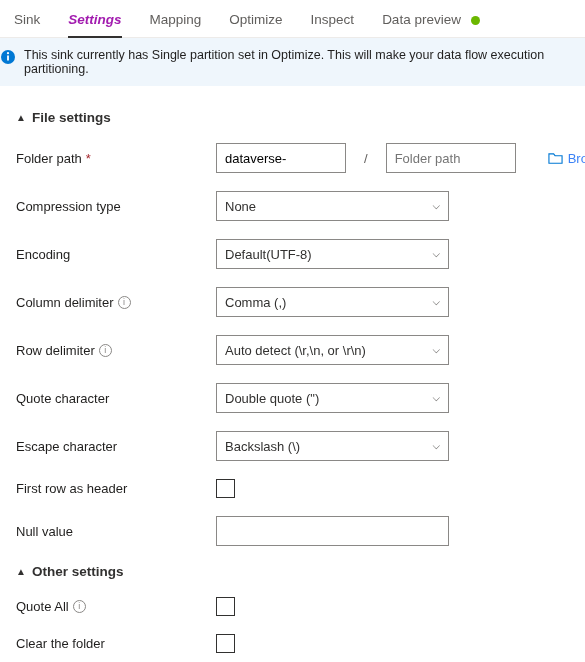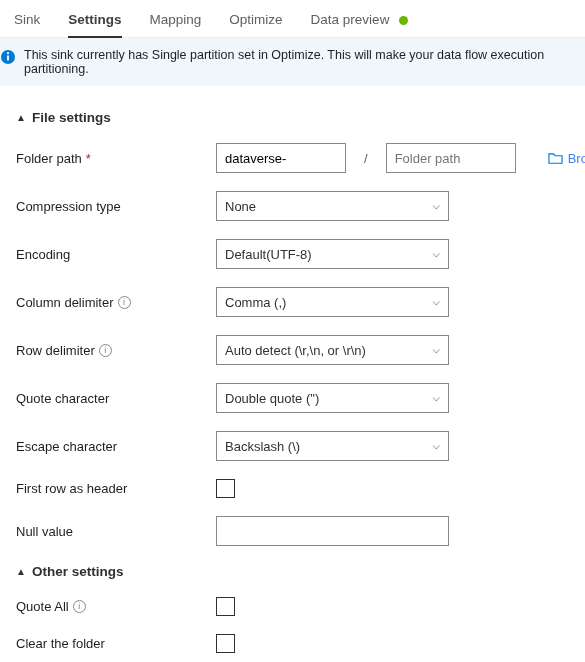--- a/index.html
+++ b/index.html
@@ -17,22 +17,23 @@
     border-bottom: 1px solid #edebe9;
   }
   .tab {
     padding: 8px 14px 10px 14px;
     cursor: pointer;
     color: #605e5c;
     font-size: 13.5px;
     position: relative;
   }
   .tab.active {
-    color: #404040;
+    color: #a21caf;
     font-weight: 600;
+    font-style: italic;
   }
   .tab.active::after {
     content: "";
     position: absolute;
     left: 14px; right: 14px; bottom: -1px;
     height: 2px;
     background: #323130;
   }
   .status-dot {
     width: 9px; height: 9px; border-radius: 50%;
@@ -147,20 +148,21 @@
   .folder-icon { width: 15px; height: 15px; }
 </style>
 </head>
 <body>
 
 <div class="tabs">
   <div class="tab">Sink</div>
   <div class="tab active">Settings</div>
   <div class="tab">Mapping</div>
   <div class="tab">Optimize</div>
+  <div class="tab">Inspect</div>
   <div class="tab">
     <span>Data preview</span>
     <span class="status-dot"></span>
   </div>
 </div>
 
 <div class="info-banner">
   <svg class="info-icon" viewBox="0 0 16 16">
     <circle cx="8" cy="8" r="7" fill="#0078d4"></circle>
     <rect x="7.1" y="6.5" width="1.8" height="5" fill="#fff"></rect>

